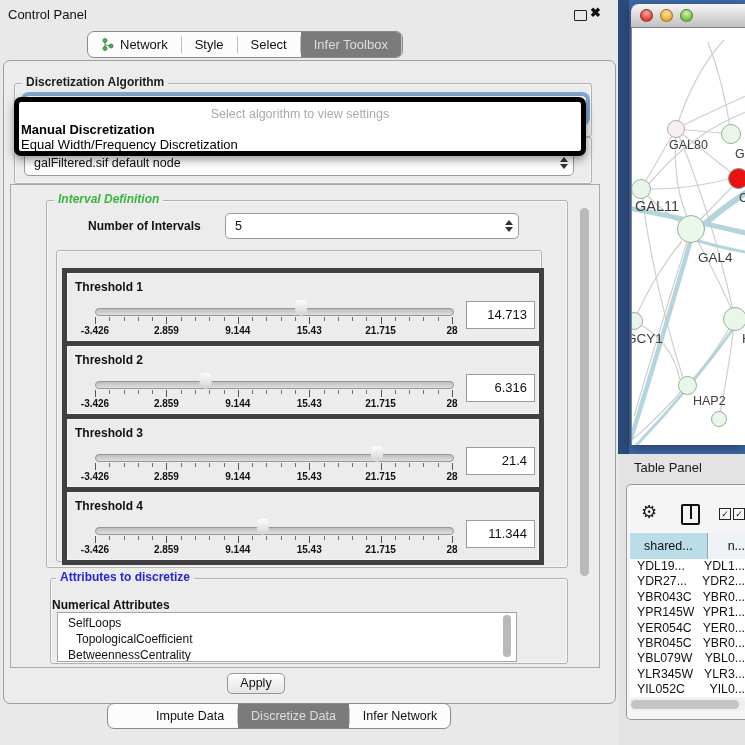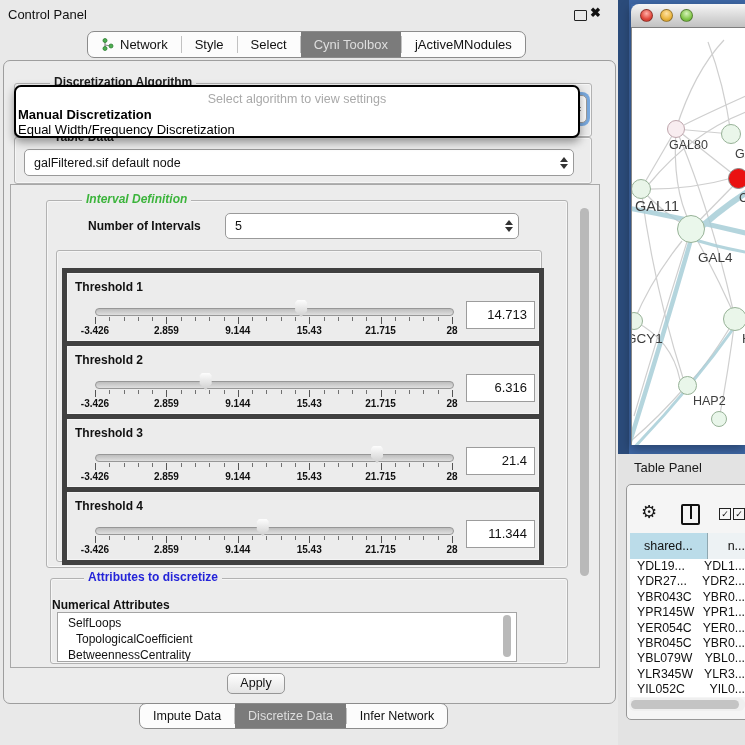--- a/index.html
+++ b/index.html
@@ -11,44 +11,44 @@
   .float-icon{left:574px;top:10px;width:11px;height:9px;border:1.5px solid #222;border-radius:1px;}
   .close-icon{left:590px;top:5px;font-size:13px;font-weight:bold;color:#111;}
   
   .tabbar{display:flex;align-items:stretch;background:#fcfcfc;border:1.5px solid #8b8b8b;
           border-radius:7px;overflow:hidden;z-index:3;}
   .tab{display:flex;align-items:center;padding:0 13px;font-size:13px;color:#111;white-space:nowrap;}
   .tab.selected{background:#7b7b7b;color:#dedede;}
   .tab-sep{width:1px;background:#c2c2c2;margin:4px 0;}
   .tab .ticon{margin-right:6px;display:inline-flex;}
   #top-tabs{left:87px;top:31px;height:25px;}
-  #bottom-tabs{left:139px;top:703px;height:24px;font-size:12.5px;}
+  #bottom-tabs{left:107px;top:703px;height:24px;font-size:12.5px;padding-left:35px;}
   #bottom-tabs .tab{font-size:12.5px;}
   
   .main-panel{left:3px;top:60px;width:611px;height:642px;background:#ececec;
               border:1.5px solid #9e9e9e;border-radius:7px;}
   .groupbox{position:absolute;border:1px solid #b2b2b2;border-radius:3px;
             box-shadow:inset 0 0 0 1px #f6f6f6;}
   .grouptitle{position:absolute;font-size:12px;font-weight:600;background:#ececec;
-              padding:0 4px;line-height:13px;white-space:nowrap;margin-left:28px;}
+              padding:0 4px;line-height:13px;white-space:nowrap;}
   .gt-dark{color:#1c1c1c;font-weight:700;}
   .gt-green{color:#3cb43c;font-style:italic;}
   .gt-blue{color:#2424d8;}
   
   .combo{position:absolute;background:#fff;border:1px solid #9a9a9a;border-radius:5px;
          display:flex;align-items:center;font-size:12.5px;}
   .combo .ctext{flex:1;padding-left:9px;overflow:hidden;white-space:nowrap;}
   .arrows{width:18px;display:flex;flex-direction:column;align-items:center;gap:2px;}
   .arr-up{width:0;height:0;border-left:4px solid transparent;border-right:4px solid transparent;
           border-bottom:5px solid #333;}
   .arr-dn{width:0;height:0;border-left:4px solid transparent;border-right:4px solid transparent;
           border-top:5px solid #333;}
   .combo.focused{box-shadow:0 0 0 3px #79a9de;}
   
-  .popup{left:14px;top:85px;width:562px;height:49px;background:#fff;border:2px solid #000000;
+  .popup{left:14px;top:97px;width:562px;height:49px;background:#fff;border:5px solid #000000;
          border-radius:7px;box-shadow:0 4px 10px rgba(0,0,0,.4);z-index:6;}
   .popup .prompt{position:absolute;top:5px;left:0;width:100%;text-align:center;
                  font-size:12.5px;color:#a9a9a9;}
   .popup .opt{position:absolute;left:2px;font-size:13px;color:#000;white-space:nowrap;}
   .popup .opt.bold{font-weight:700;}
   
   .content-box{left:10px;top:184px;width:588px;height:482px;border:1px solid #a8a8a8;
                background:#ececec;overflow:hidden;}
   .vscroll{position:absolute;border-radius:5px;background:#b9b9b9;}
   
@@ -140,26 +140,23 @@
       <div class="tab-sep"></div>
       <div class="tab">
         <span>Style</span>
       </div>
       <div class="tab-sep"></div>
       <div class="tab">
         <span>Select</span>
       </div>
       <div class="tab-sep"></div>
       <div class="tab selected">
-        <span>Cyni Toolbox</span>
-      </div>
-      <div class="tab-sep"></div>
-      <div class="tab">
-        <span>jActiveMNodules</span>
-      </div>
+        <span>Infer Toolbox</span>
+      </div>
+      <div class="tab-sep"></div>
     </div>
 
   <div class="abs main-panel"></div>
 
   <div class="groupbox" style="left:14px;top:83px;width:576px;height:52px;z-index:1;"></div>
   <div class="grouptitle gt-dark" style="left:22px;top:76px;z-index:1;">Discretization Algorithm</div>
   <div class="combo focused" style="left:24px;top:95px;width:561px;height:26px;z-index:2;">
     <span class="ctext"></span>
     <span class="arrows">
         <i class="arr-up"></i>

